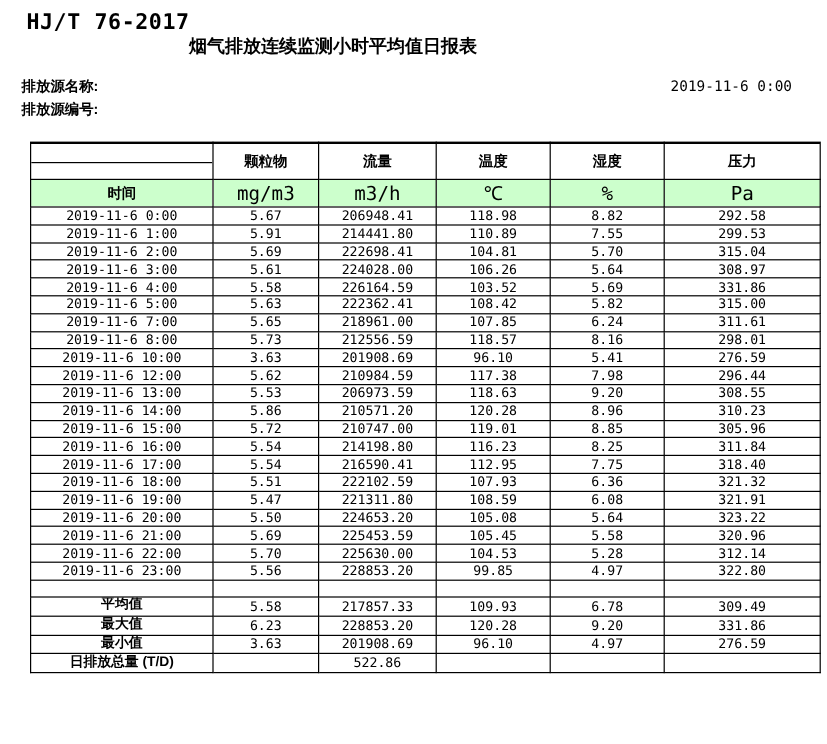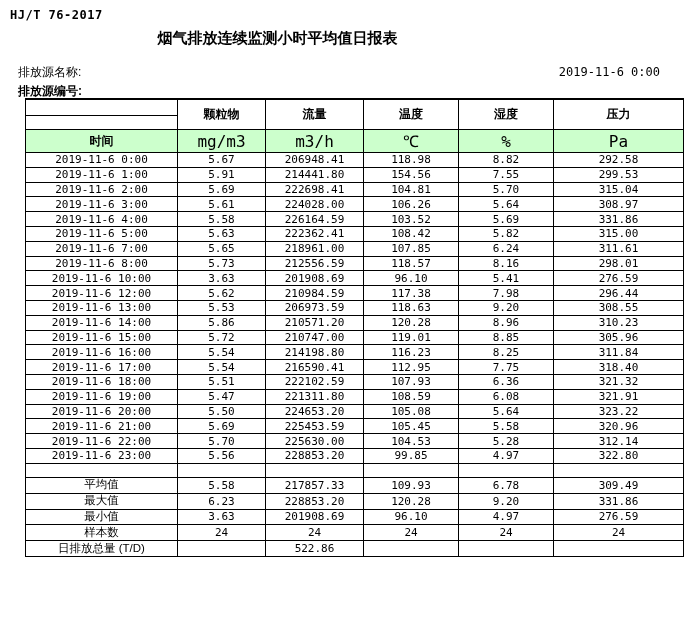--- a/index.html
+++ b/index.html
@@ -4,36 +4,36 @@
 <style>
   html, body { margin: 0; padding: 0; }
   body {
     width: 689px; height: 620px;
     background: #ffffff;
     position: relative;
     font-family: "Liberation Sans", sans-serif;
     color: #000;
   }
   .doc-code {
-    position: absolute; left: 10px; top: 8px;
+    position: absolute; left: 22px; top: 8px;
     font-family: "DejaVu Sans Mono", monospace;
-    font-weight: bold; font-size: 12px; letter-spacing: 0.5px;
+    font-weight: bold; font-size: 18px; letter-spacing: 0.5px;
   }
   .page-title {
     position: absolute; left: 0; top: 29px; width: 555px;
     text-align: center; font-weight: bold; font-size: 15px;
   }
-  .meta-name  { position: absolute; left: 18px; top: 64px; font-weight: normal; font-size: 12px; }
+  .meta-name  { position: absolute; left: 18px; top: 64px; font-weight: bold; font-size: 12px; }
   .meta-id    { position: absolute; left: 18px; top: 83px; font-weight: bold; font-size: 12px; }
   .report-date {
     position: absolute; right: 29px; top: 65px;
     font-family: "DejaVu Sans Mono", monospace; font-size: 12px;
   }
   table.report {
-    position: absolute; left: 25px; top: 98px;
+    position: absolute; left: 25px; top: 118px;
     width: 658px; border-collapse: collapse; table-layout: fixed;
     border: 1px solid #000; border-top: 2px solid #000;
   }
   table.report th, table.report td {
     border: 1px solid #000;
     padding: 0; text-align: center; vertical-align: middle;
     overflow: hidden; white-space: nowrap;
   }
   tr.head-row th { height: 29px; font-size: 12px; font-weight: bold; }
   th.time-head { position: relative; }
@@ -47,21 +47,21 @@
   }
   tr.unit-row th.time-label { font-family: "Liberation Sans", sans-serif; font-weight: bold; font-size: 12px; margin-top: 20px; }
   tbody td {
     height: 13.8px; font-size: 11px; line-height: 1;
     font-family: "DejaVu Sans Mono", monospace;
   }
   tbody tr.blank-row td { height: 13px; }
   tbody tr.summary-row td { height: 14.9px; }
   tbody tr.summary-row td.label-cell {
     font-family: "Liberation Sans", sans-serif;
-    font-weight: normal; font-size: 11.5px;
+    font-weight: bold; font-size: 11.5px;
   }
 </style>
 </head>
 <body>
 
 <div class="doc-code">HJ/T 76-2017</div>
 <div class="page-title">烟气排放连续监测小时平均值日报表</div>
 <div class="meta-name">排放源名称:</div>
 <div class="meta-id">排放源编号:</div>
 <div class="report-date">2019-11-6 0:00</div>
@@ -101,21 +101,21 @@
         <td class="value-cell">5.67</td>
         <td class="value-cell">206948.41</td>
         <td class="value-cell">118.98</td>
         <td class="value-cell">8.82</td>
         <td class="value-cell">292.58</td>
       </tr>
       <tr class="data-row">
         <td class="label-cell">2019-11-6 1:00</td>
         <td class="value-cell">5.91</td>
         <td class="value-cell">214441.80</td>
-        <td class="value-cell">154.56</td>
+        <td class="value-cell">110.89</td>
         <td class="value-cell">7.55</td>
         <td class="value-cell">299.53</td>
       </tr>
       <tr class="data-row">
         <td class="label-cell">2019-11-6 2:00</td>
         <td class="value-cell">5.69</td>
         <td class="value-cell">222698.41</td>
         <td class="value-cell">104.81</td>
         <td class="value-cell">5.70</td>
         <td class="value-cell">315.04</td>
@@ -290,28 +290,20 @@
       </tr>
       <tr class="summary-row">
         <td class="label-cell">最小值</td>
         <td class="value-cell">3.63</td>
         <td class="value-cell">201908.69</td>
         <td class="value-cell">96.10</td>
         <td class="value-cell">4.97</td>
         <td class="value-cell">276.59</td>
       </tr>
       <tr class="summary-row">
-        <td class="label-cell">样本数</td>
-        <td class="value-cell">24</td>
-        <td class="value-cell">24</td>
-        <td class="value-cell">24</td>
-        <td class="value-cell">24</td>
-        <td class="value-cell">24</td>
-      </tr>
-      <tr class="summary-row">
         <td class="label-cell">日排放总量 (T/D)</td>
         <td class="value-cell"></td>
         <td class="value-cell">522.86</td>
         <td class="value-cell"></td>
         <td class="value-cell"></td>
         <td class="value-cell"></td>
       </tr>
     </tbody>
 </table>
 

